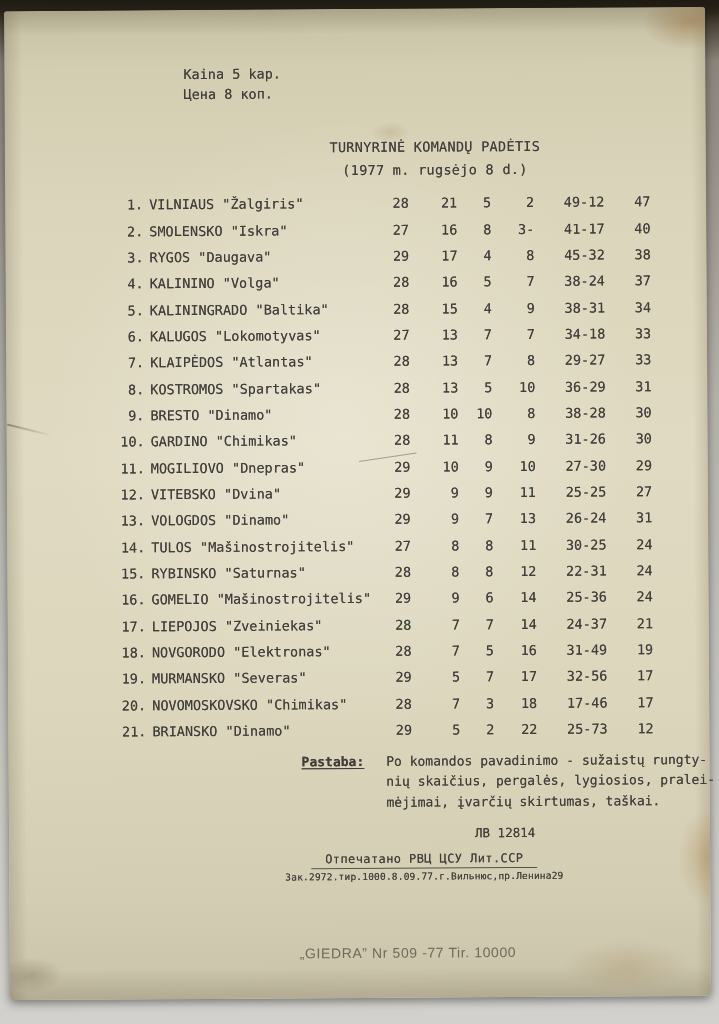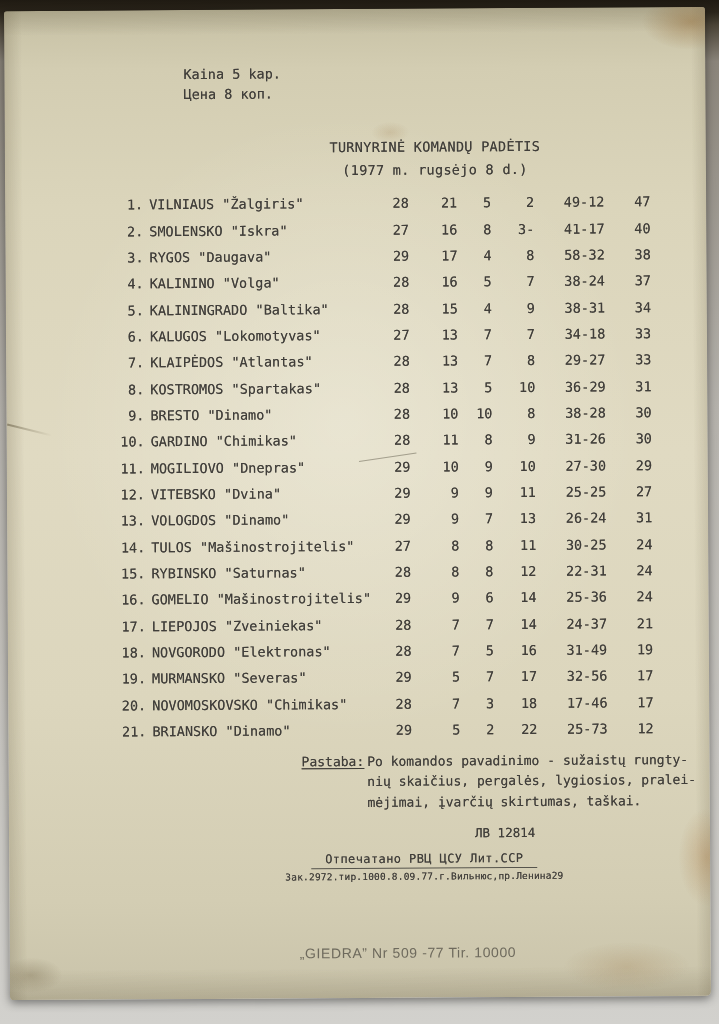--- a/index.html
+++ b/index.html
@@ -61,21 +61,21 @@
   .c-team   { width: 240px; margin-left: 6px; text-align: left; overflow: visible; }
   .c-played { width: 23px;  text-align: center; }
   .c-wins   { width: 45px;  text-align: right; }
   .c-draws  { width: 34px;  text-align: right; }
   .c-losses { width: 43px;  text-align: right; }
   .c-goals  { width: 100px; text-align: center; }
   .c-points { width: 43px;  }
 
   .note-block { position: absolute; left: 293px; top: 743px; font-size: 13px; line-height: 20.3px; }
   .note-row { display: flex; }
-  .note-label { text-decoration: underline; text-underline-offset: 2px; margin-right: 3px; }
+  .note-label { text-decoration: underline; text-underline-offset: 2px; margin-right: 22px; font-weight: bold; }
   .note-lines { white-space: nowrap; }
 
   .print-code { position: absolute; left: 466px; top: 817px; font-size: 12.5px; }
 
   .imprint { position: absolute; left: 276px; top: 839px; text-align: center; }
   .imprint-line1 {
     font-size: 12px; letter-spacing: 0.4px; padding: 0 14px 2px 14px;
     border-bottom: 1.5px solid rgba(64,62,58,0.85); display: inline-block;
   }
   .imprint-line2 { font-size: 9.5px; margin-top: 2px; letter-spacing: 0.2px; white-space: nowrap; }
@@ -128,21 +128,21 @@
           <span class="c-points">40</span>
         </div>
 
         <div class="srow">
           <span class="c-rank">3.</span>
           <span class="c-team">RYGOS "Daugava"</span>
           <span class="c-played">29</span>
           <span class="c-wins">17</span>
           <span class="c-draws">4</span>
           <span class="c-losses">8</span>
-          <span class="c-goals">58-32</span>
+          <span class="c-goals">45-32</span>
           <span class="c-points">38</span>
         </div>
 
         <div class="srow">
           <span class="c-rank">4.</span>
           <span class="c-team">KALININO "Volga"</span>
           <span class="c-played">28</span>
           <span class="c-wins">16</span>
           <span class="c-draws">5</span>
           <span class="c-losses">7</span>

